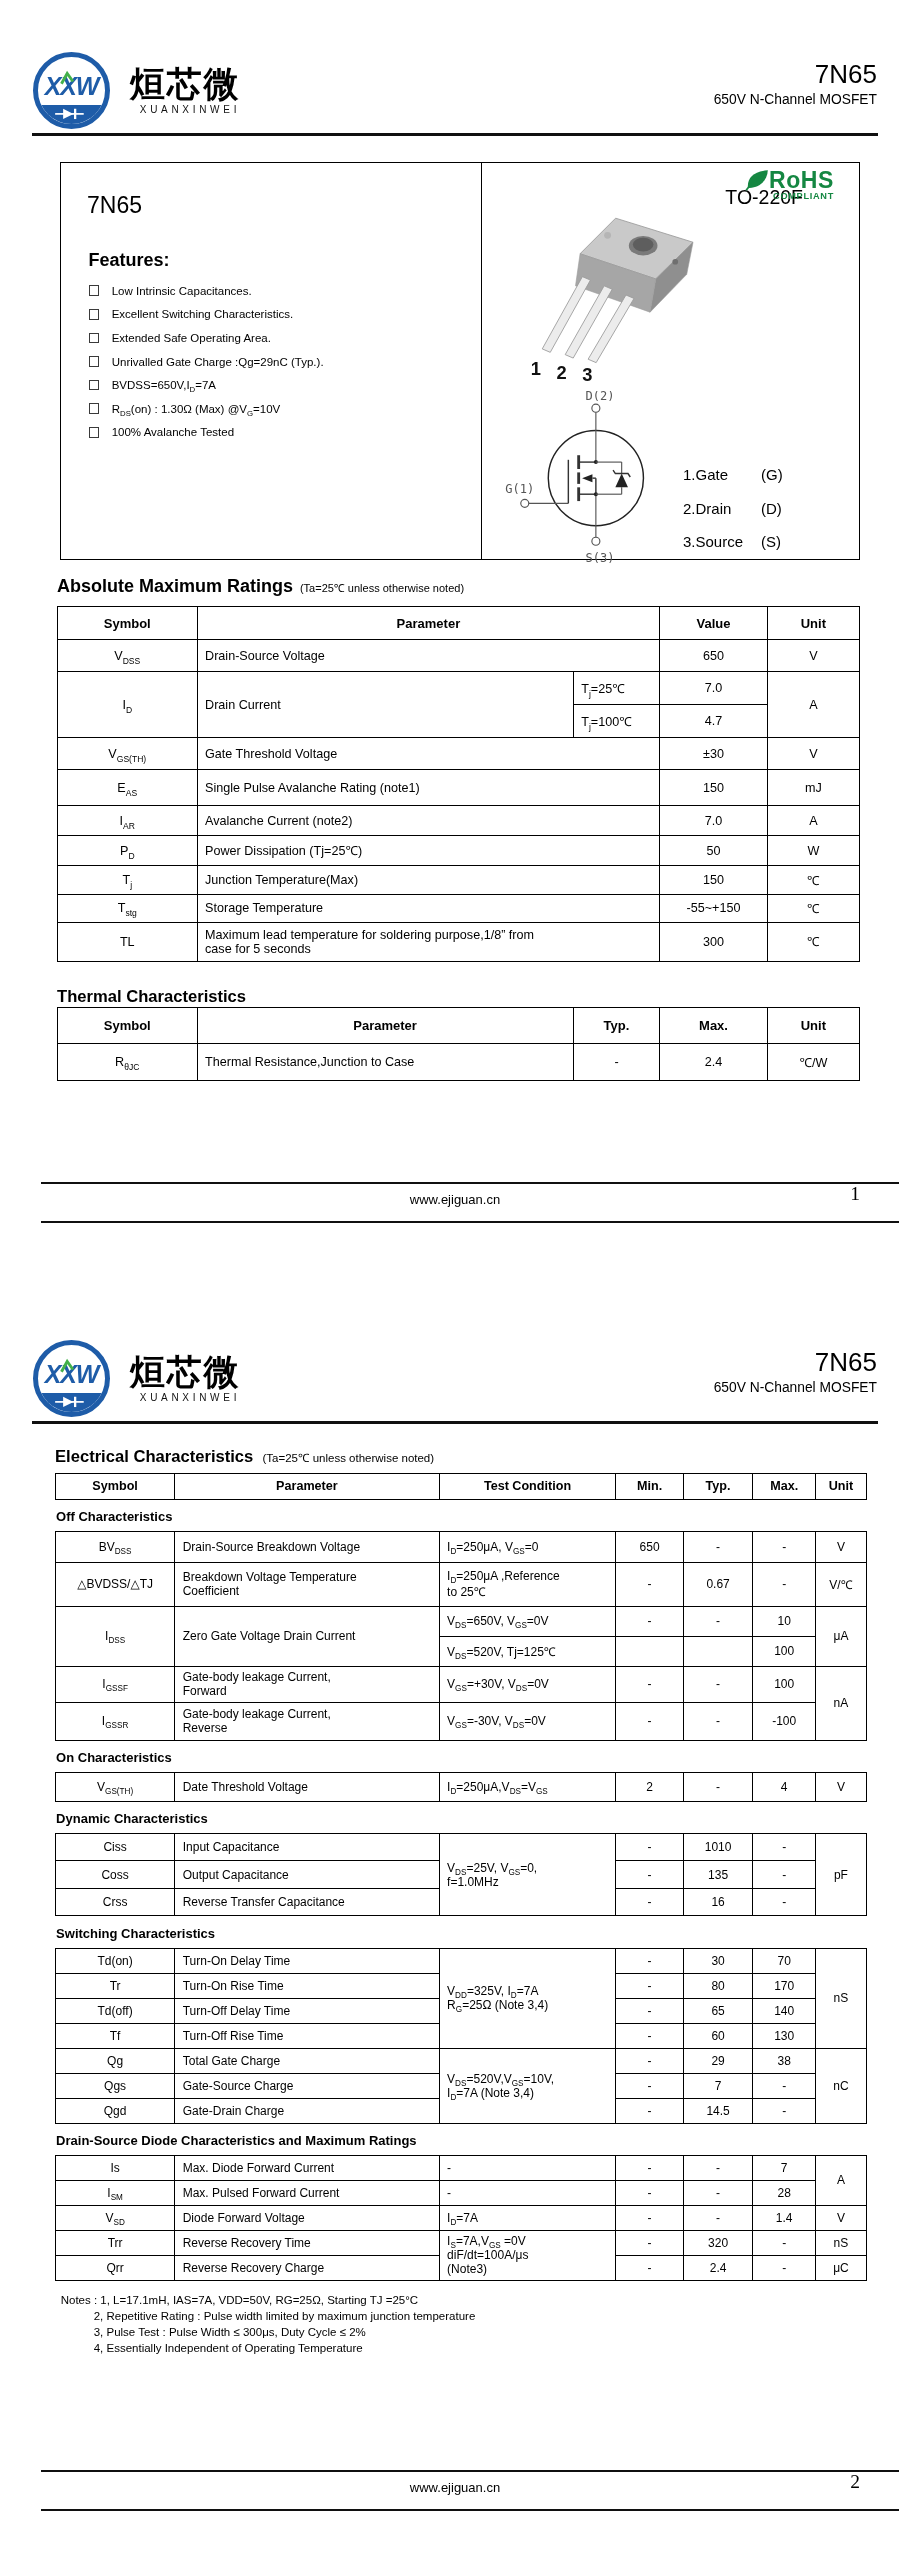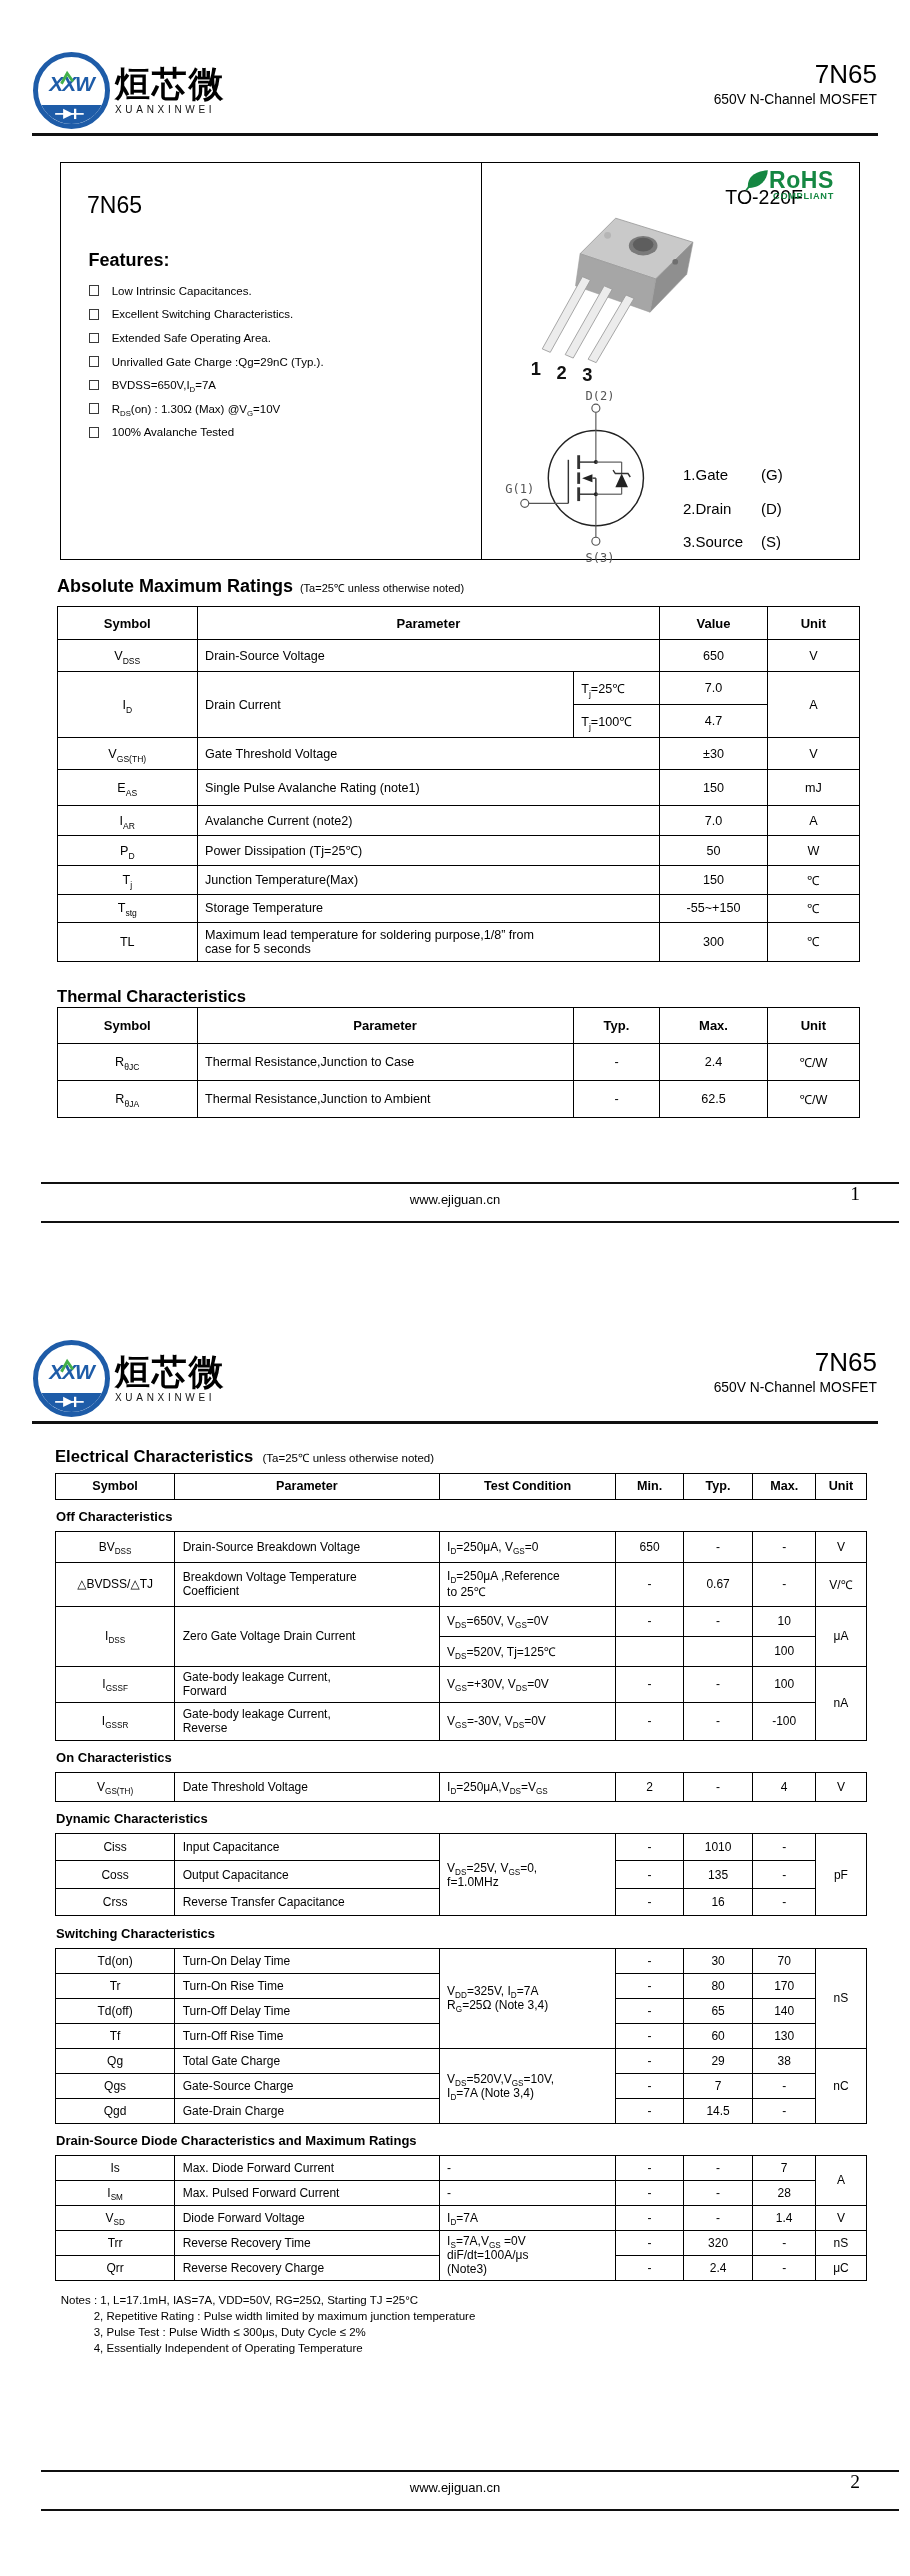--- a/index.html
+++ b/index.html
@@ -5,25 +5,25 @@
   html,body{margin:0;padding:0;background:#d9d9d9;}
   .sheet{position:relative;width:910px;height:2576px;margin:0 auto;background:#ffffff;
          font-family:"Liberation Sans",sans-serif;color:#000;overflow:hidden;}
   .page{position:absolute;left:0;width:910px;height:1288px;background:#fff;}
   #p1{top:0;} #p2{top:1288px;}
 
   
   .hdr-logo{position:absolute;left:33px;top:52px;display:flex;}
   .logo-mark{position:relative;width:77px;height:77px;border:5.2px solid #1e5ca8;border-radius:50%;
              background:#fff;overflow:hidden;box-sizing:border-box;flex:none;}
-  .logo-xxw{position:absolute;left:0;right:0;top:15px;text-align:center;font-size:21px;font-weight:bold;
+  .logo-xxw{position:absolute;left:0;right:0;top:15px;text-align:center;font-size:25px;font-weight:bold;
             font-style:italic;color:#1e5ca8;letter-spacing:-1.1px;}
   .logo-band{position:absolute;left:0;right:0;bottom:0;height:19px;background:#1e5ca8;}
   .logo-check{position:absolute;left:19.5px;top:12.6px;}
-  .brand-col{margin-left:5px;padding-top:12.6px;}
+  .brand-col{margin-left:20px;padding-top:12.6px;text-align:right;}
   .brand-cn{font-size:35px;font-weight:bold;line-height:38px;letter-spacing:1.7px;font-family:"DejaVu Sans",sans-serif;}
   .brand-en{font-size:10px;letter-spacing:3.7px;margin-top:1.1px;color:#111;}
   .hdr-title{position:absolute;right:33px;top:60px;text-align:right;}
   .part{font-size:26px;line-height:29px;}
   .family{font-size:13.8px;margin-top:3.4px;}
   .hdr-rule{position:absolute;left:32px;width:846px;top:133px;height:2.9px;background:#101010;}
 
   
   .info-box{position:absolute;left:60px;top:162px;width:800px;height:398px;border:1.1px solid #000;box-sizing:border-box;}
   .col-divider{position:absolute;left:420px;top:0;bottom:0;width:1.1px;background:#000;}
@@ -329,27 +329,20 @@
           <th>Max.</th>
           <th>Unit</th>
         </tr>
         <tr style="height:37px">
           <td>R<sub>θJC</sub></td>
           <td class="par">Thermal Resistance,Junction to Case</td>
           <td>-</td>
           <td>2.4</td>
           <td>℃/W</td>
         </tr>
-        <tr style="height:37px">
-          <td>R<sub>θJA</sub></td>
-          <td class="par">Thermal Resistance,Junction to Ambient</td>
-          <td>-</td>
-          <td>62.5</td>
-          <td>℃/W</td>
-        </tr>
       </tbody>
     </table>
 
     <div class="ft-rule ft-r1"></div>
     <div class="ft-url">www.ejiguan.cn</div>
     <div class="ft-page">1</div>
     <div class="ft-rule ft-r2"></div>
   </div>
 
   <div class="page" id="p2">

